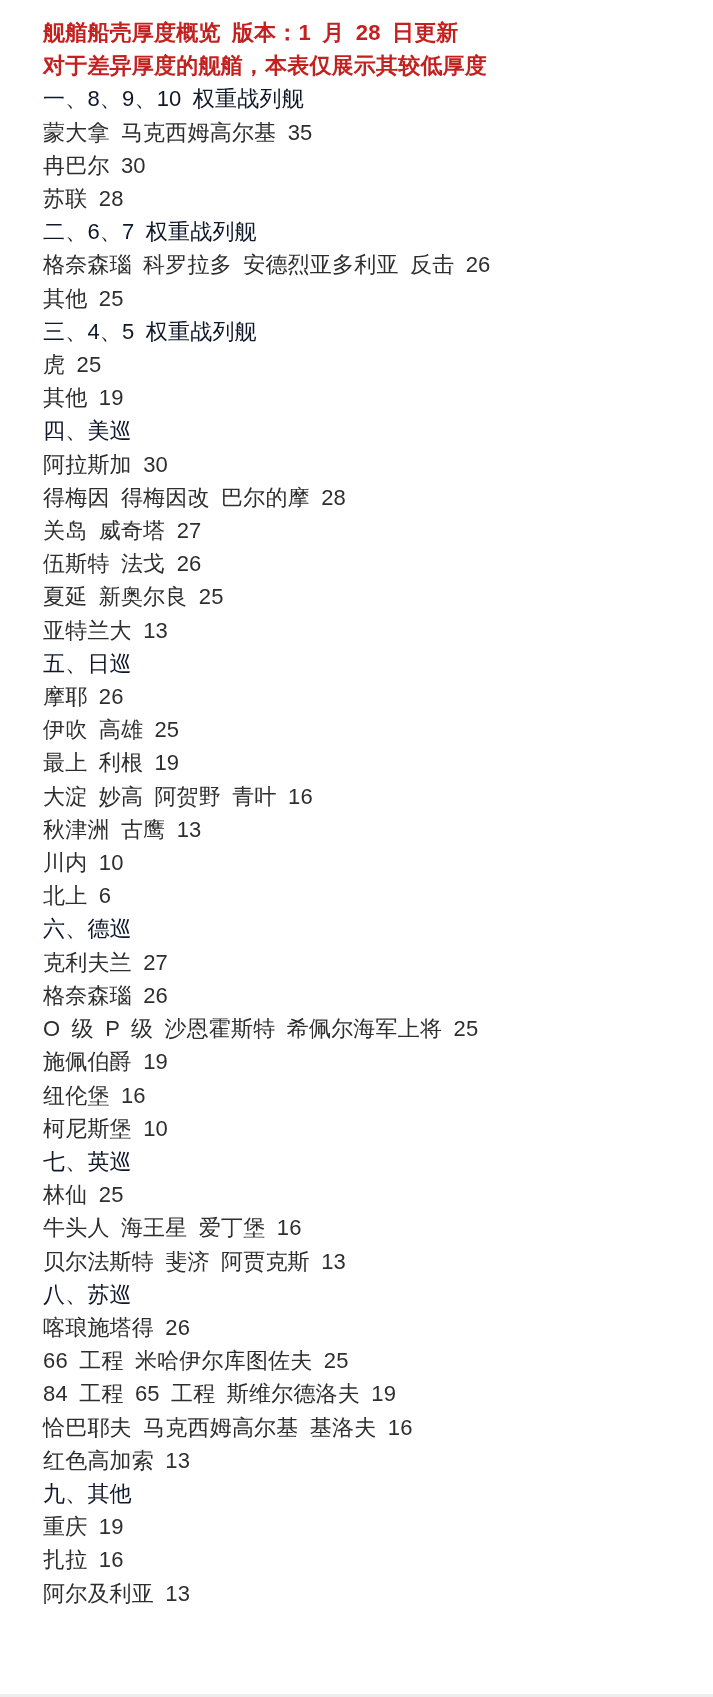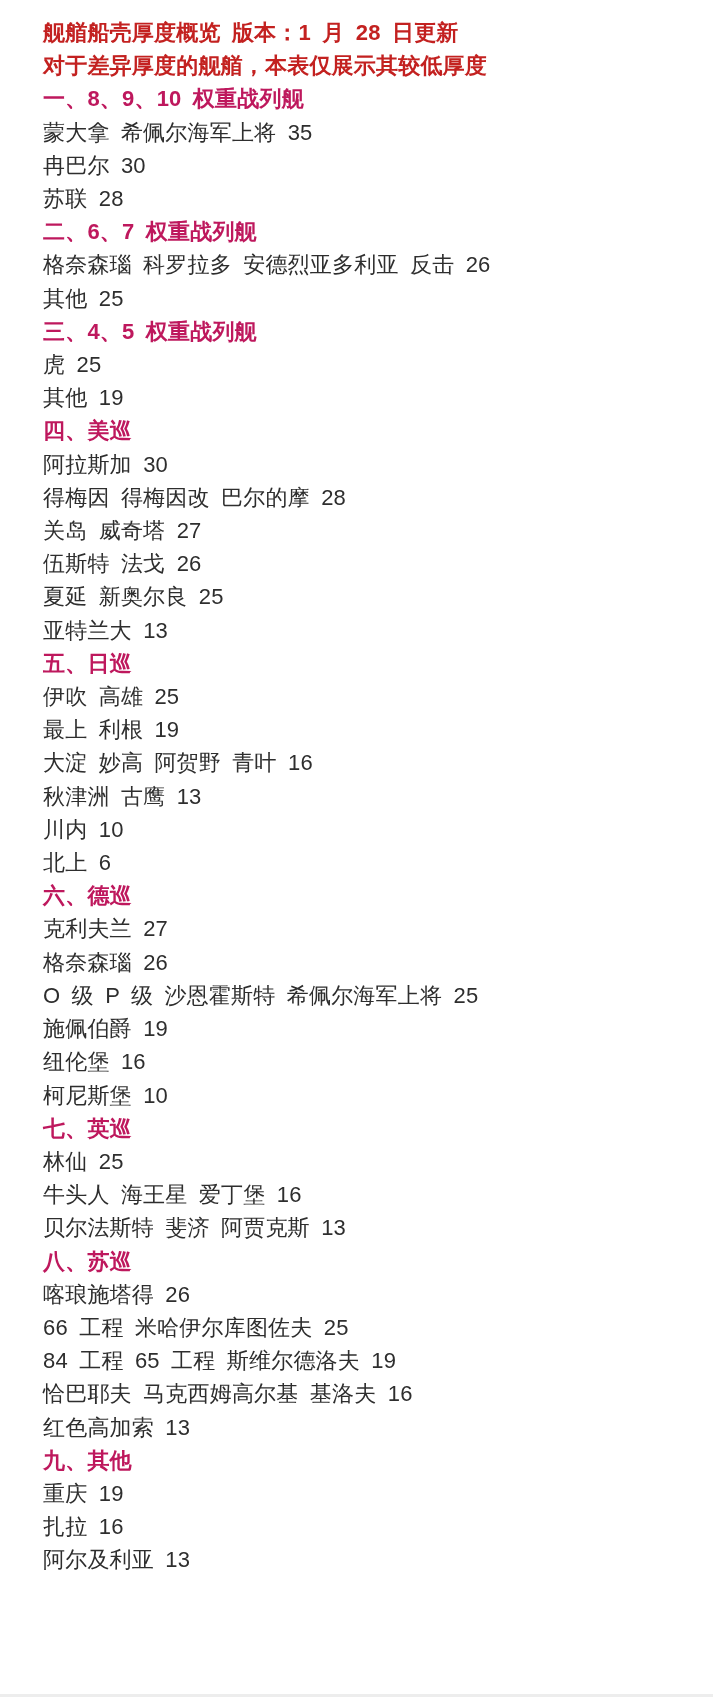--- a/index.html
+++ b/index.html
@@ -23,55 +23,56 @@
     white-space: nowrap;
     color: #2e2e2e;
     word-spacing: 5px;
     letter-spacing: 0.2px;
   }
   .title {
     color: #c32120;
     font-weight: bold;
   }
   .heading {
-    color: #be185d;
-    font-weight: bold;
+    color: #0f172a;
+    font-weight: normal;
   }
   .bottom-edge {
     position: absolute;
     left: 0; right: 0; bottom: 0;
     height: 3px;
     background: #ededed;
   }
 </style>
 </head>
 <body>
 
 <div class="page">
   <div class="line title">舰艏船壳厚度概览 版本：1 月 28 日更新</div>
   <div class="line title">对于差异厚度的舰艏，本表仅展示其较低厚度</div>
   <div id="list">
       <div class="line heading">一、8、9、10 权重战列舰</div>
-      <div class="line row"><span>蒙大拿 希佩尔海军上将</span> <span>35</span></div>
+      <div class="line row"><span>蒙大拿 马克西姆高尔基</span> <span>35</span></div>
       <div class="line row"><span>冉巴尔</span> <span>30</span></div>
       <div class="line row"><span>苏联</span> <span>28</span></div>
       <div class="line heading">二、6、7 权重战列舰</div>
       <div class="line row"><span>格奈森瑙 科罗拉多 安德烈亚多利亚 反击</span> <span>26</span></div>
       <div class="line row"><span>其他</span> <span>25</span></div>
       <div class="line heading">三、4、5 权重战列舰</div>
       <div class="line row"><span>虎</span> <span>25</span></div>
       <div class="line row"><span>其他</span> <span>19</span></div>
       <div class="line heading">四、美巡</div>
       <div class="line row"><span>阿拉斯加</span> <span>30</span></div>
       <div class="line row"><span>得梅因 得梅因改 巴尔的摩</span> <span>28</span></div>
       <div class="line row"><span>关岛 威奇塔</span> <span>27</span></div>
       <div class="line row"><span>伍斯特 法戈</span> <span>26</span></div>
       <div class="line row"><span>夏延 新奥尔良</span> <span>25</span></div>
       <div class="line row"><span>亚特兰大</span> <span>13</span></div>
       <div class="line heading">五、日巡</div>
+      <div class="line row"><span>摩耶</span> <span>26</span></div>
       <div class="line row"><span>伊吹 高雄</span> <span>25</span></div>
       <div class="line row"><span>最上 利根</span> <span>19</span></div>
       <div class="line row"><span>大淀 妙高 阿贺野 青叶</span> <span>16</span></div>
       <div class="line row"><span>秋津洲 古鹰</span> <span>13</span></div>
       <div class="line row"><span>川内</span> <span>10</span></div>
       <div class="line row"><span>北上</span> <span>6</span></div>
       <div class="line heading">六、德巡</div>
       <div class="line row"><span>克利夫兰</span> <span>27</span></div>
       <div class="line row"><span>格奈森瑙</span> <span>26</span></div>
       <div class="line row"><span>O 级 P 级 沙恩霍斯特 希佩尔海军上将</span> <span>25</span></div>

